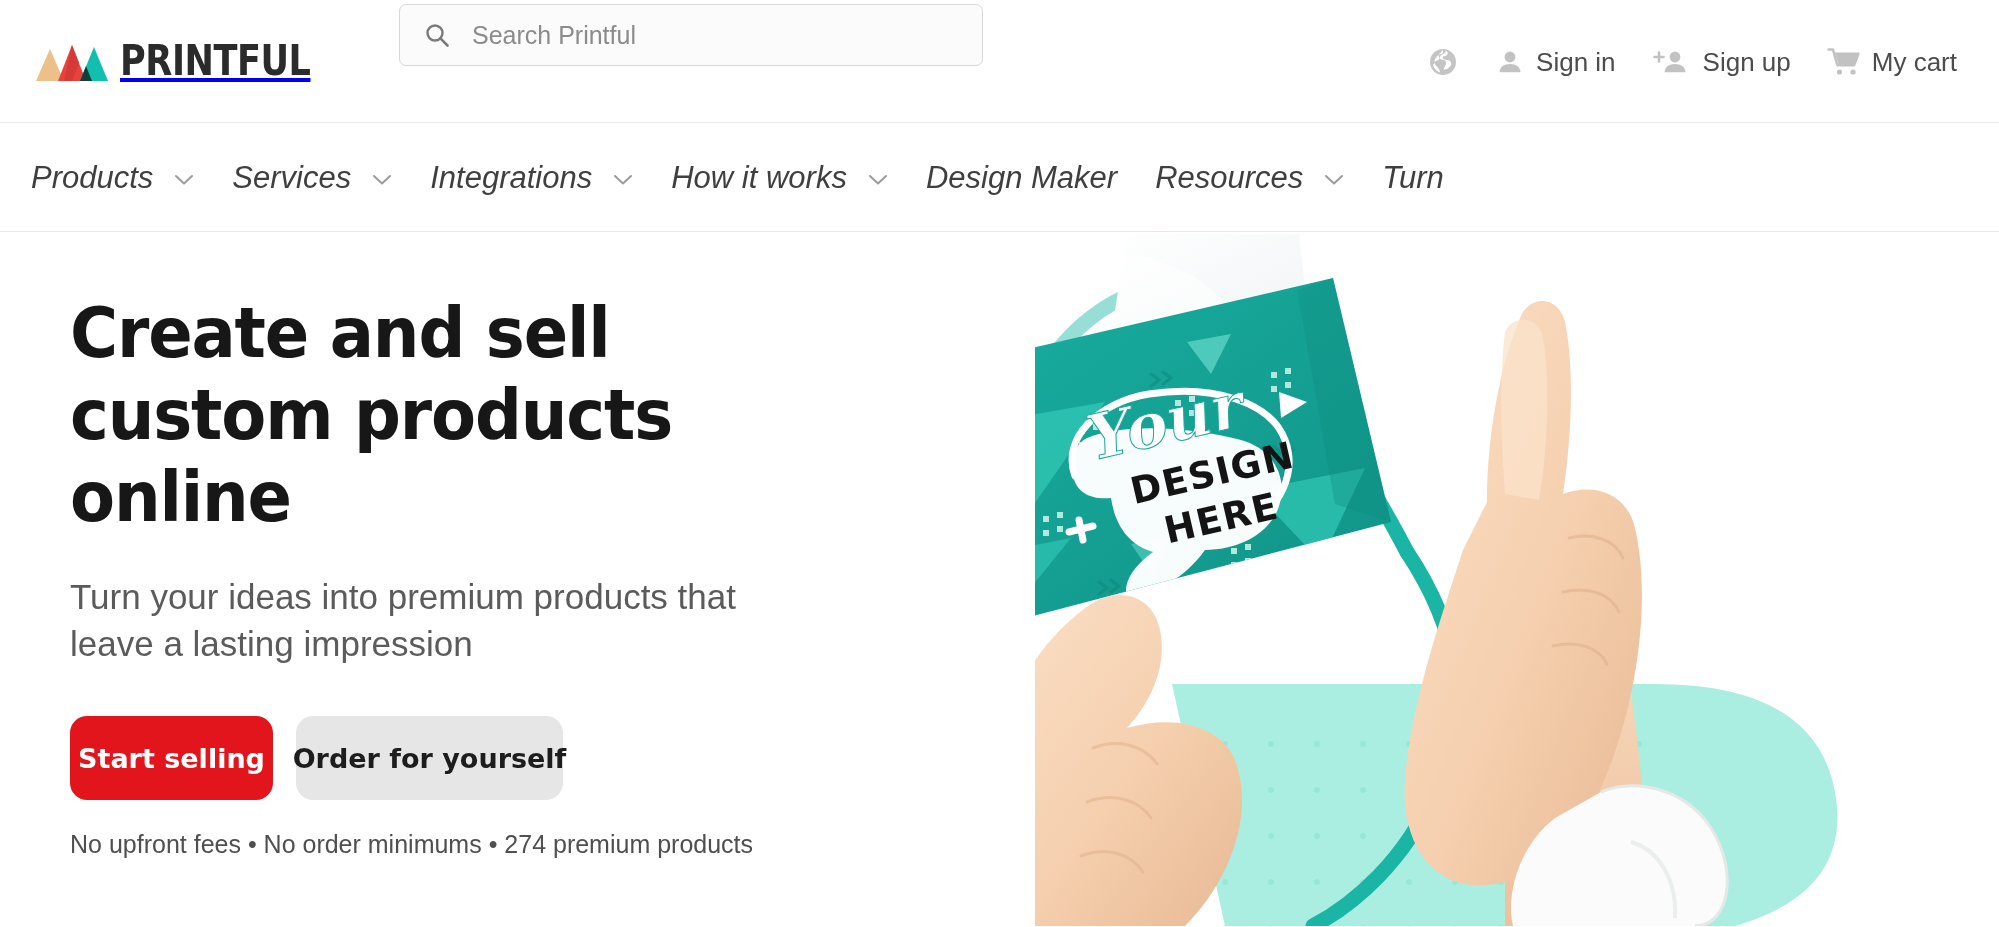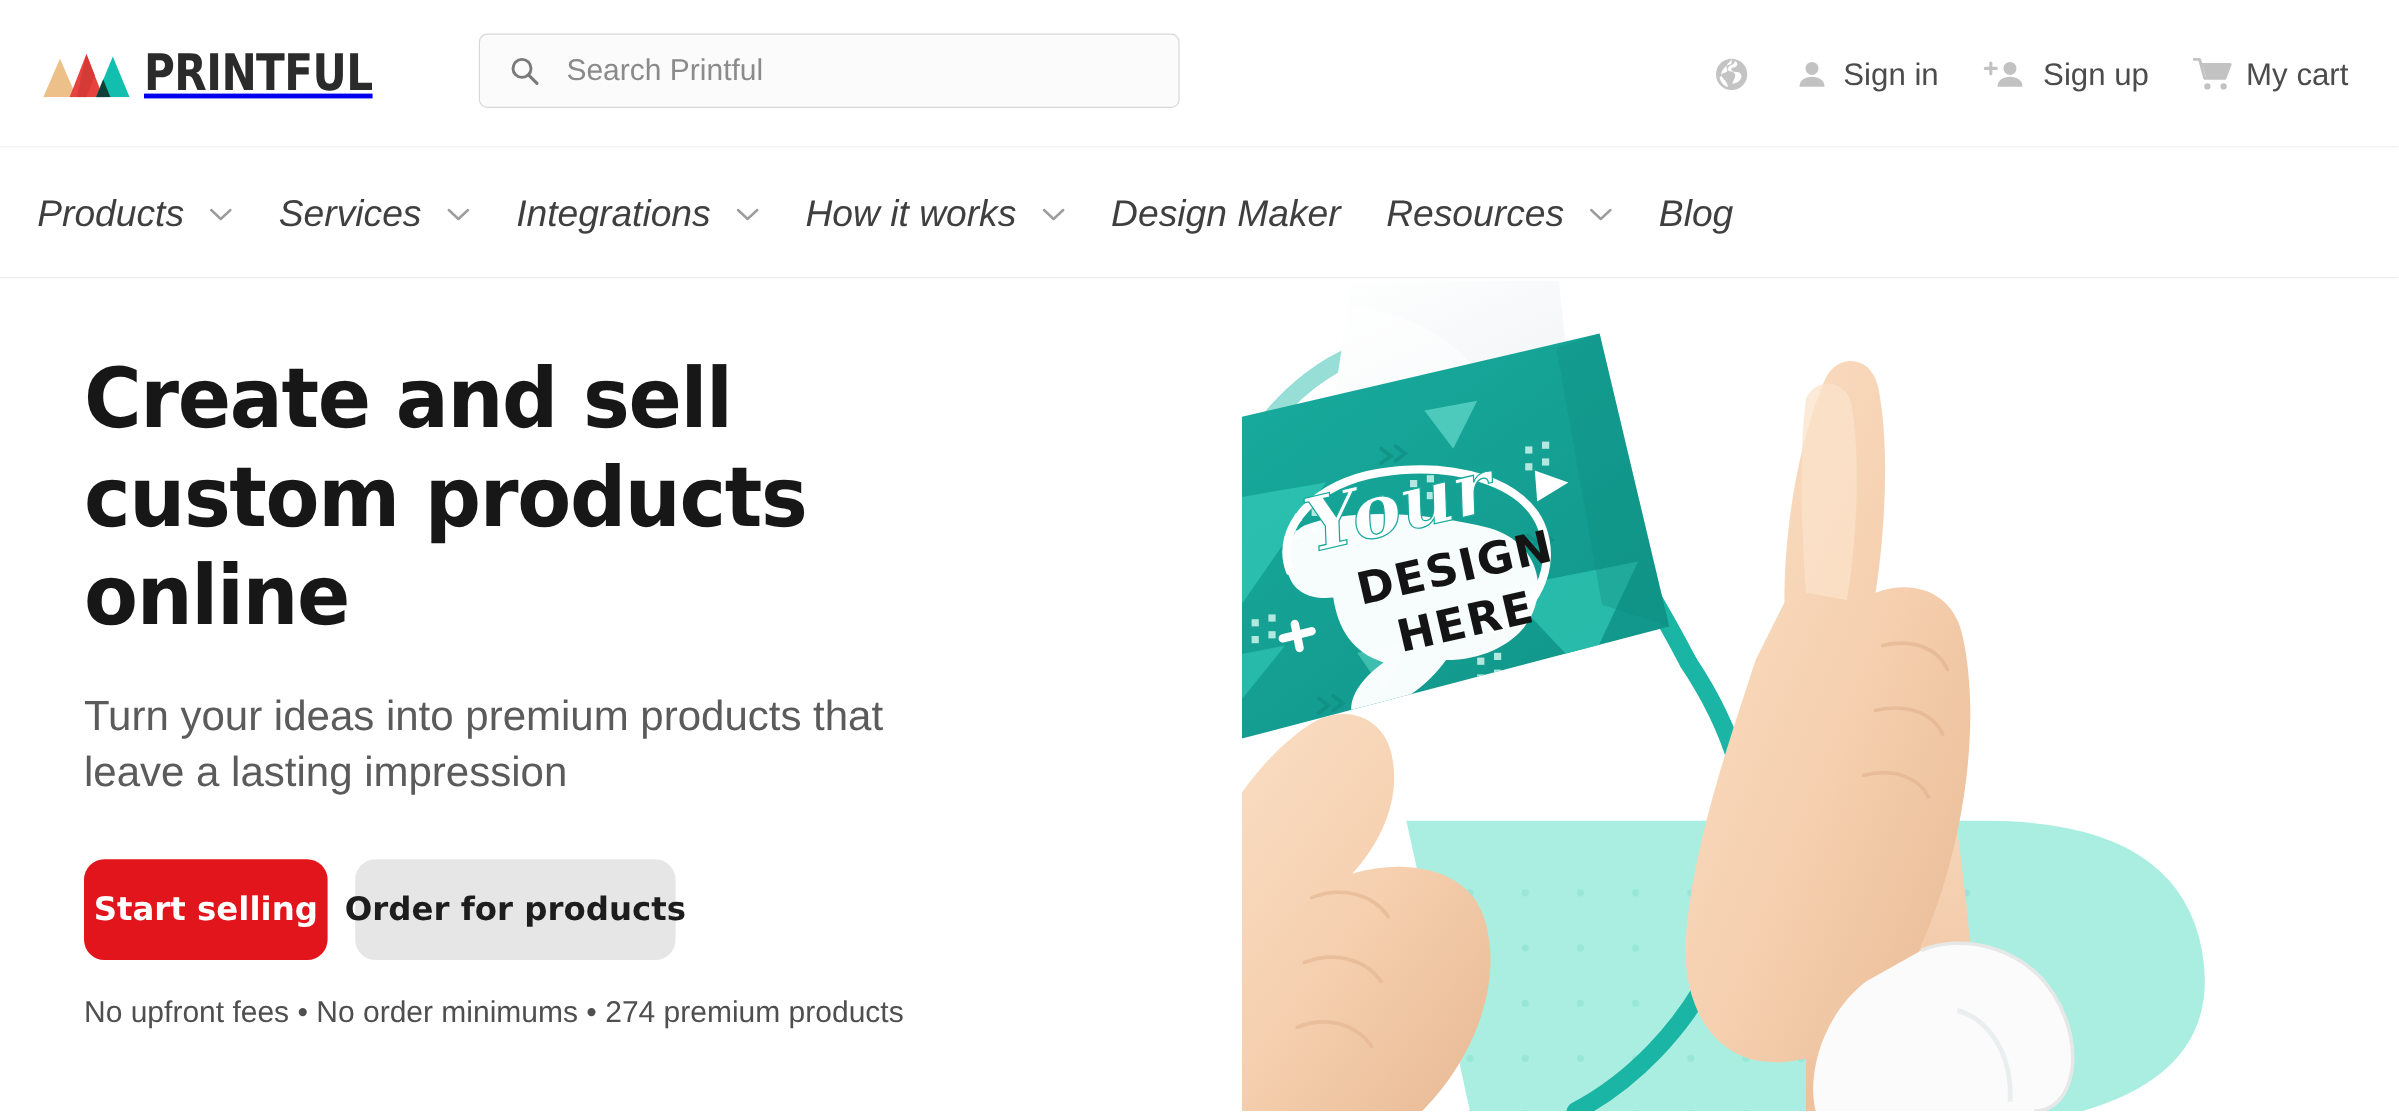--- a/index.html
+++ b/index.html
@@ -59,21 +59,21 @@
     line-height: 1;
     font-stretch: condensed;
     transform: scaleX(0.93);
     transform-origin: left center;
   }
 
   
   .search-wrap {
     position: absolute;
     left: 399px;
-    top: 28px;
+    top: 4px;
     width: 584px;
     height: 62px;
   }
 
   .search-box {
     width: 100%;
     height: 100%;
     border: 1px solid #d8d8d8;
     border-radius: 7px;
     background: #fbfbfb;
@@ -375,34 +375,34 @@
     <div class="nav-item">
       <span class="nlbl">Resources</span>
       <span class="chev">
         <svg viewBox="0 0 20 13" width="20" height="13" aria-hidden="true">
             <polyline points="2,3 10,10.5 18,3" fill="none" stroke="#9c9c9c" stroke-width="2" stroke-linecap="round" stroke-linejoin="round"></polyline>
           </svg>
       </span>
     </div>
 
     <div class="nav-item">
-      <span class="nlbl">Blog</span>
+      <span class="nlbl">Turn</span>
     </div>
 
   </nav>
 
   <section class="hero">
 
     <div class="hero-copy">
       <h1 class="hero-title">Create and sell custom products online</h1>
       <p class="hero-sub">Turn your ideas into premium products that leave a lasting impression</p>
 
       <div class="hero-buttons">
         <button class="btn btn-primary">Start selling</button>
-        <button class="btn btn-secondary">Order for products</button>
+        <button class="btn btn-secondary">Order for yourself</button>
       </div>
 
       <div class="hero-note">No upfront fees • No order minimums • 274 premium products</div>
     </div>
 
     <div class="hero-art">
       <svg viewBox="0 0 964 694" preserveAspectRatio="xMinYMin slice" aria-hidden="true">
         <defs>
           <linearGradient id="skinG" x1="0" y1="0" x2="1" y2="1">
             <stop offset="0%" stop-color="#fbe0c7"></stop>

